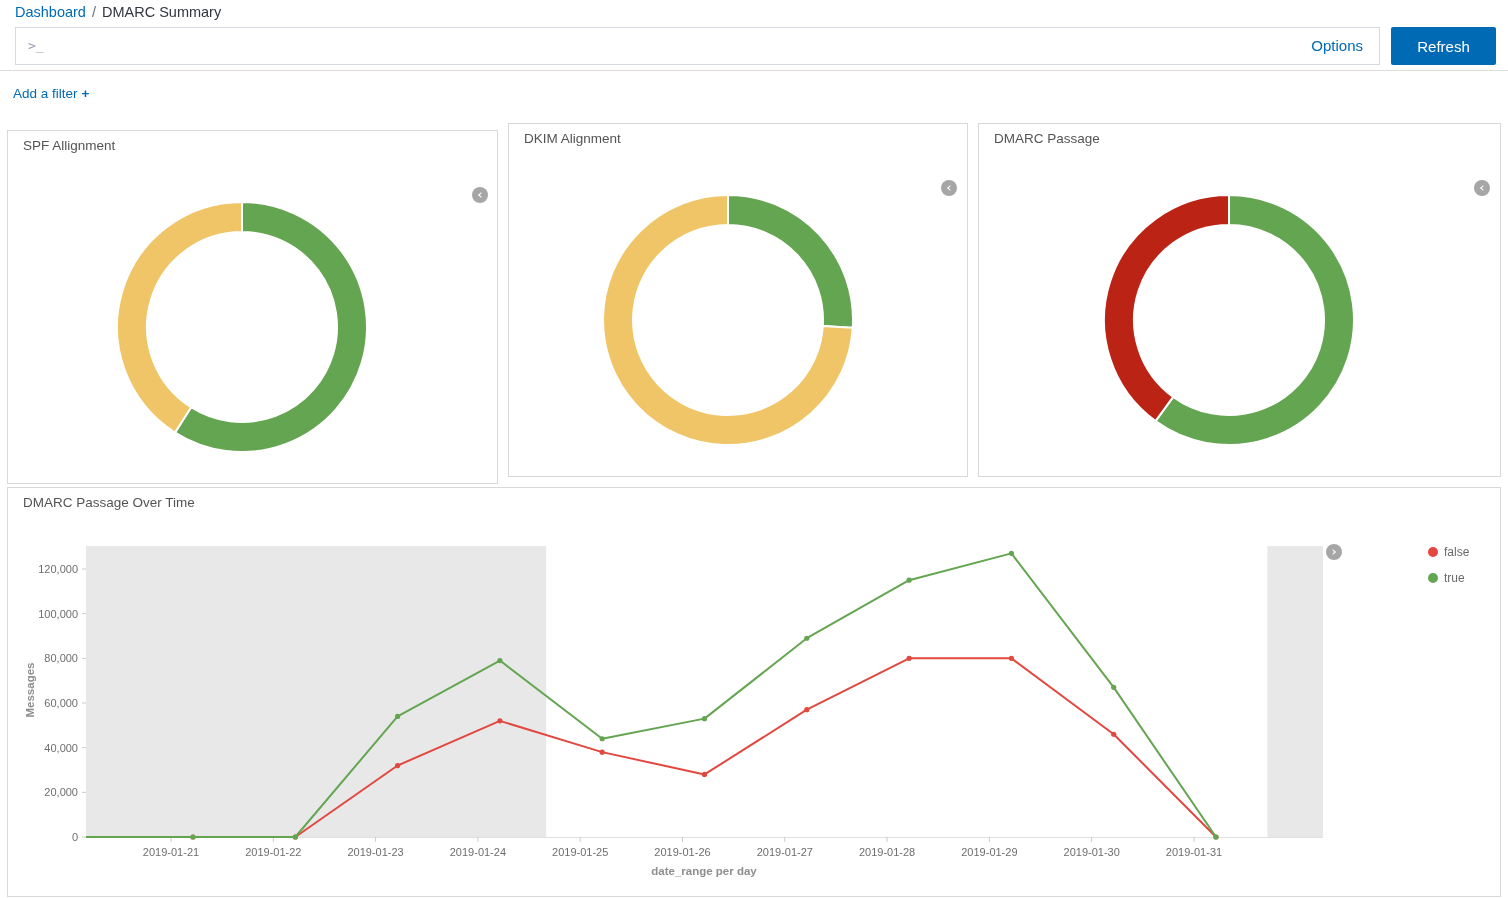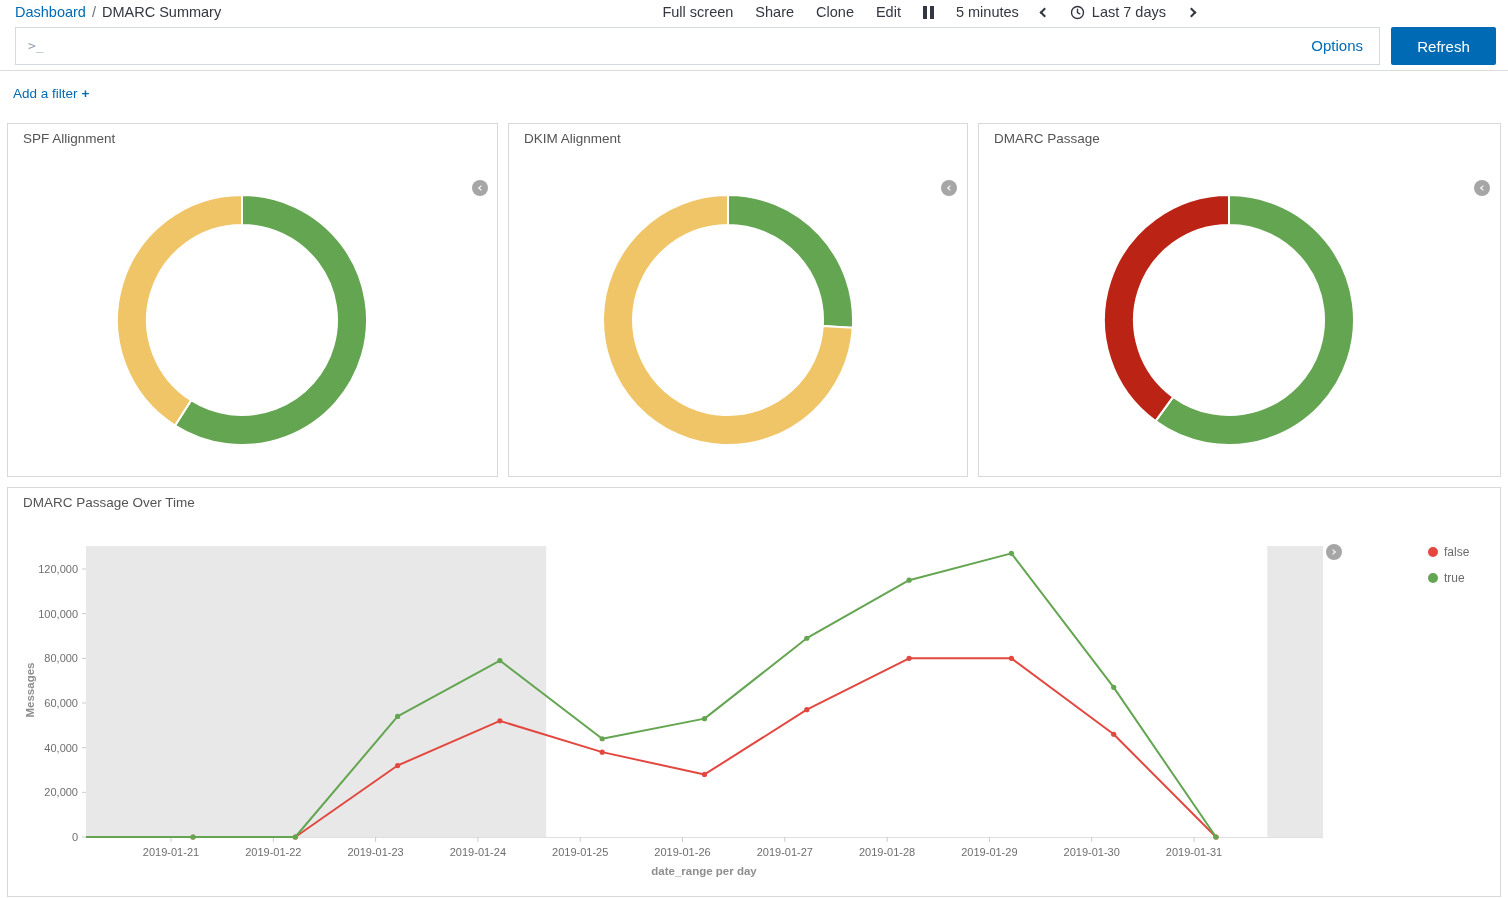--- a/index.html
+++ b/index.html
@@ -31,21 +31,21 @@
   #options-link { position:absolute; right:16px; top:9px; font-size:15px; color:#006BB4; cursor:pointer; }
   #refresh-btn { position:absolute; left:1391px; top:27px; width:105px; height:38px;
     background:#006BB4; color:#fff; border:0; border-radius:2px; font-size:15px;
     font-family:inherit; cursor:pointer; }
   #rule { position:absolute; left:0; top:70px; width:1508px; border-top:1px solid #DCDCDC; }
   #add-filter { position:absolute; left:13px; top:86px; font-size:13.5px; color:#006BB4; cursor:pointer;text-align:center; }
   #add-filter .plus { font-weight:bold; margin-left:4px; }
   
   .panel { position:absolute; background:#fff; border:1px solid #D8D8D8; }
   .panel-title { position:absolute; left:15px; top:7px; font-size:13.5px; color:#545454; }
-  #panel-spf   { left:7px;   top:123px; width:491px;  height:354px; }
+  #panel-spf   { left:7px;   top:130px; width:491px;  height:354px; }
   #panel-dkim  { left:508px; top:123px; width:460px;  height:354px; }
   #panel-dmarc { left:978px; top:123px; width:523px;  height:354px; }
   #panel-time  { left:7px;   top:487px; width:1494px; height:410px; }
   .vis-toggle { position:absolute; width:16px; height:16px; border-radius:50%;
     background:#A6A6A6; display:flex; align-items:center; justify-content:center; cursor:pointer; }
   .chev-sm { display:inline-block; width:4px; height:4px;
     border-left:1.6px solid #fff; border-bottom:1.6px solid #fff; }
   .chev-sm.left  { transform:rotate(45deg); margin-left:2px; }
   .chev-sm.right { transform:rotate(-135deg); margin-right:2px; }
   .donut-svg { position:absolute; top:61px; }
@@ -59,37 +59,20 @@
   .legend-item { display:flex; align-items:center; gap:6px; height:16px; margin-bottom:10px; cursor:pointer; }
   .legend-dot { width:10px; height:10px; border-radius:50%; }
   .legend-label { font-size:12px; color:#6A6A6A; }
 </style>
 </head>
 <body>
 
 <div id="topnav">
   <div id="breadcrumb">
     <span class="crumb-link">Dashboard</span><span class="sep">/</span><span>DMARC Summary</span>
-  </div>
-  <div id="nav-right">
-    <span class="nav-item">Full screen</span>
-    <span class="nav-item">Share</span>
-    <span class="nav-item">Clone</span>
-    <span class="nav-item">Edit</span>
-    <span class="pause-bars"></span>
-    <span class="nav-item">5 minutes</span>
-    <span class="chev left"></span>
-    <span class="time-group">
-      <svg width="15" height="15" viewBox="0 0 16 16">
-          <circle cx="8" cy="8" r="6.4" fill="none" stroke="#343741" stroke-width="1.5"></circle>
-          <path d="M8 4.6 V8 L10.4 9.4" stroke="#343741" stroke-width="1.5" fill="none" stroke-linecap="round"></path>
-        </svg>
-      <span>Last 7 days</span>
-    </span>
-    <span class="chev right"></span>
   </div>
 </div>
 
 <div id="search-box">
   <span id="query-prompt">&gt;_</span>
   <span id="options-link">Options</span>
 </div>
 <button id="refresh-btn">Refresh</button>
 <div id="rule"></div>
 <div id="add-filter">

